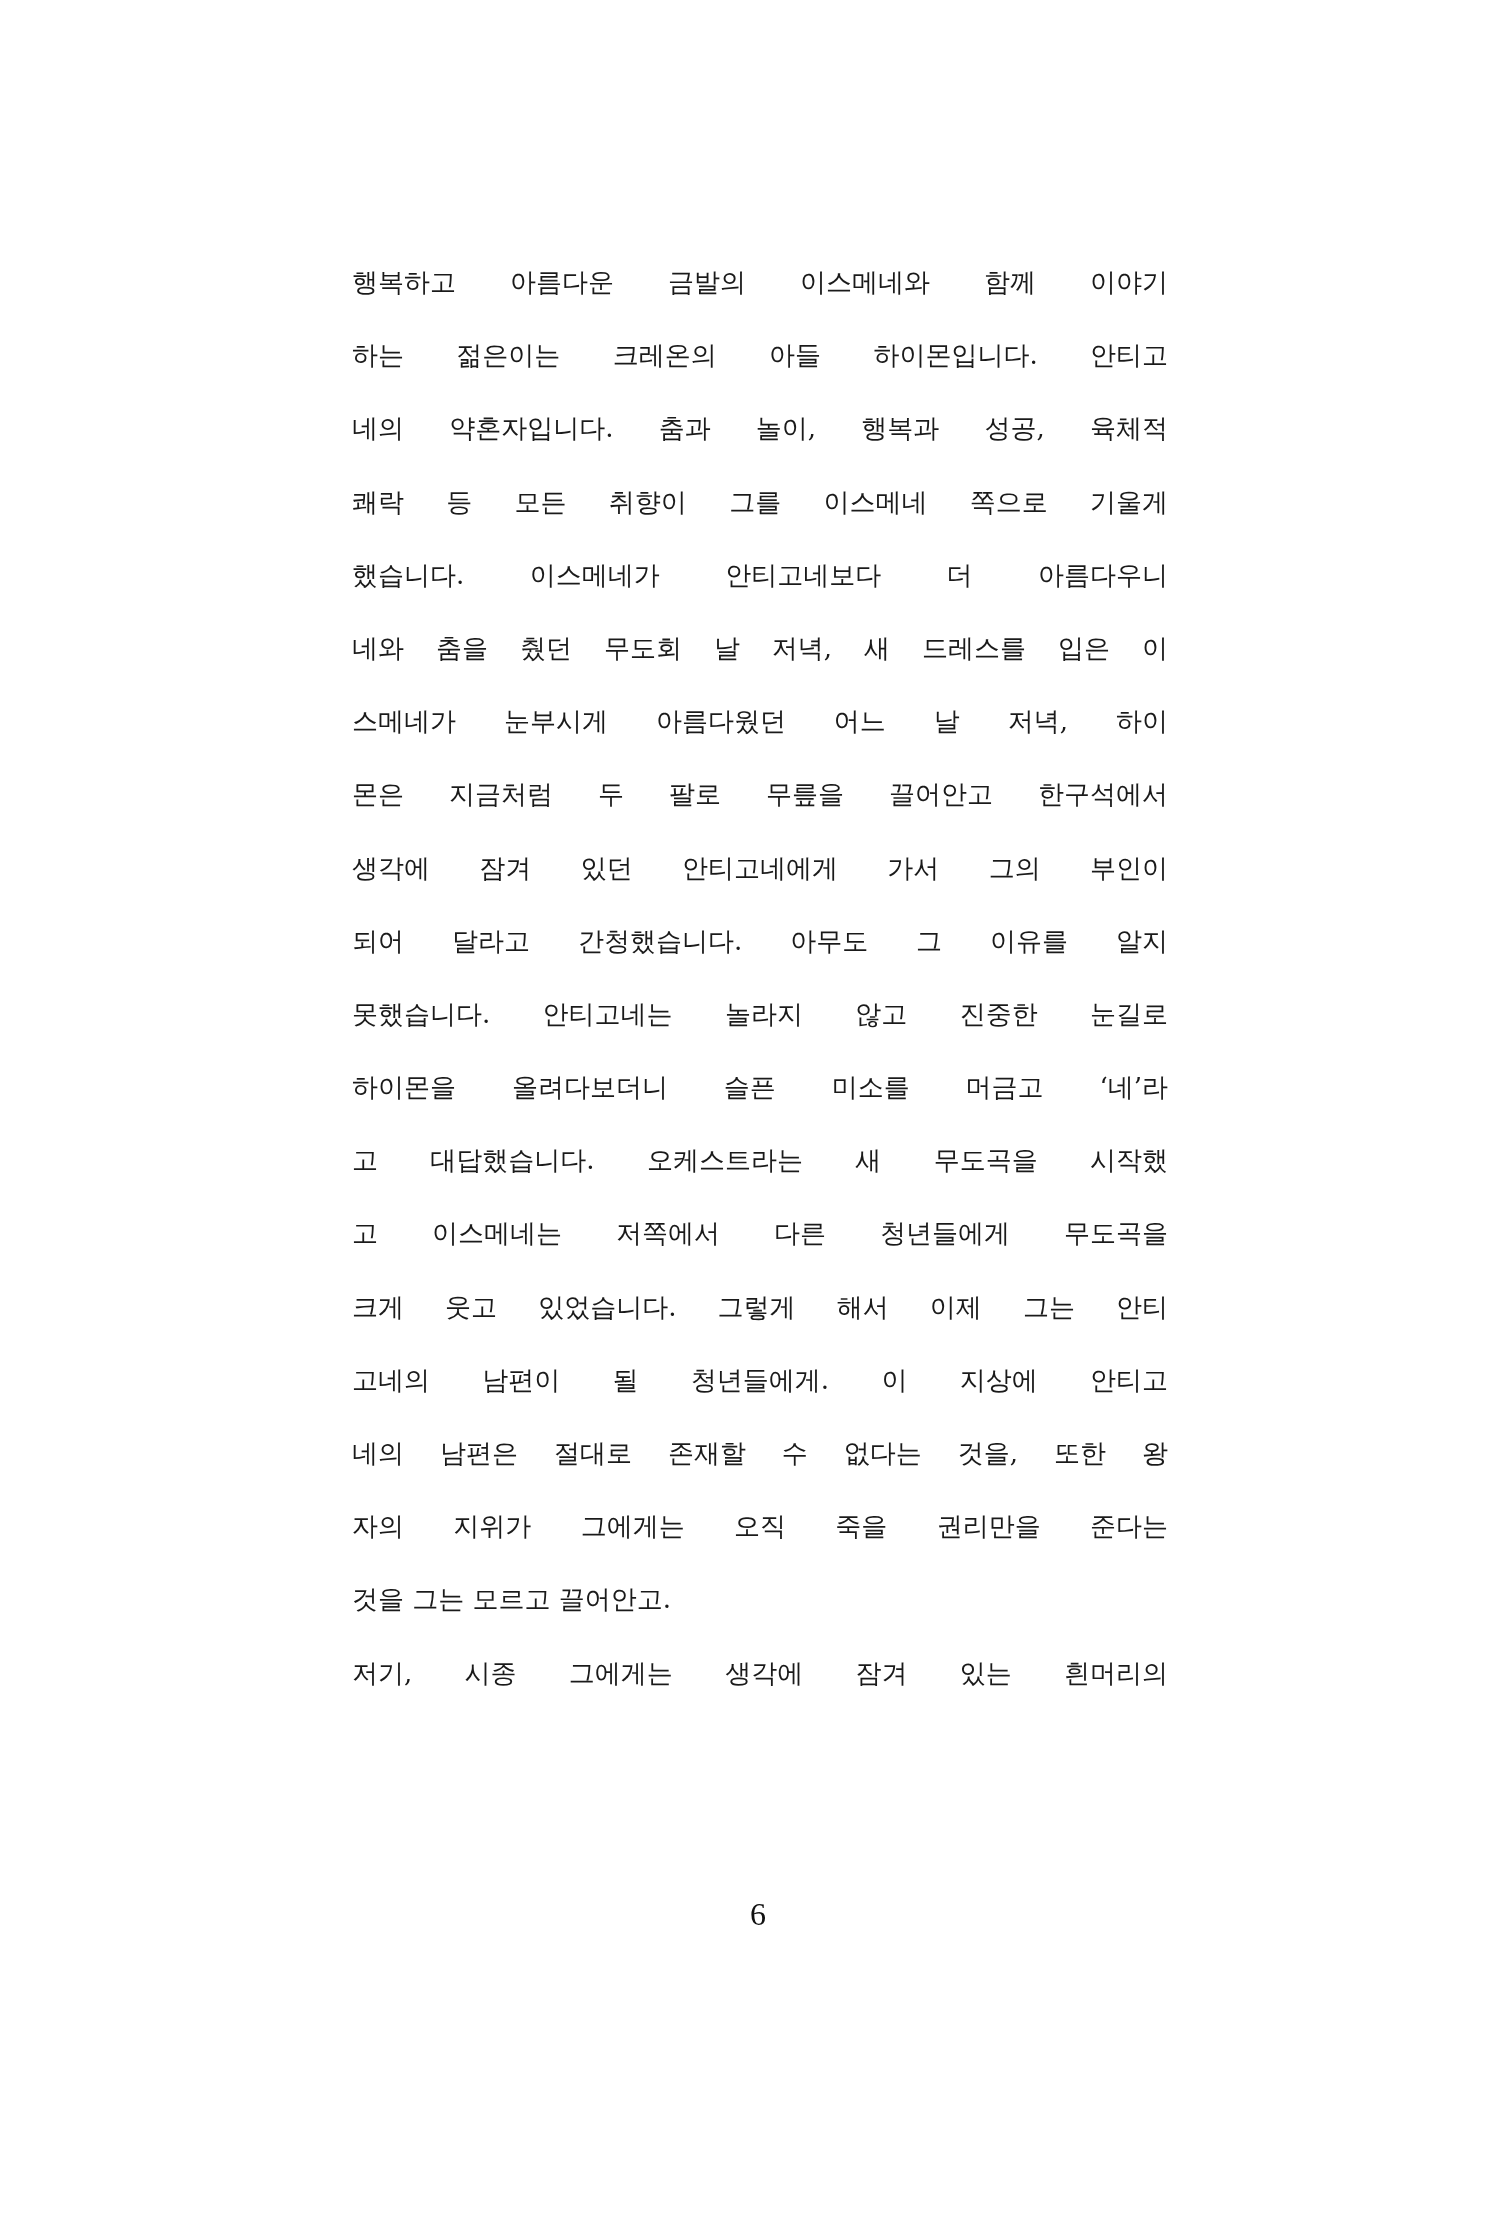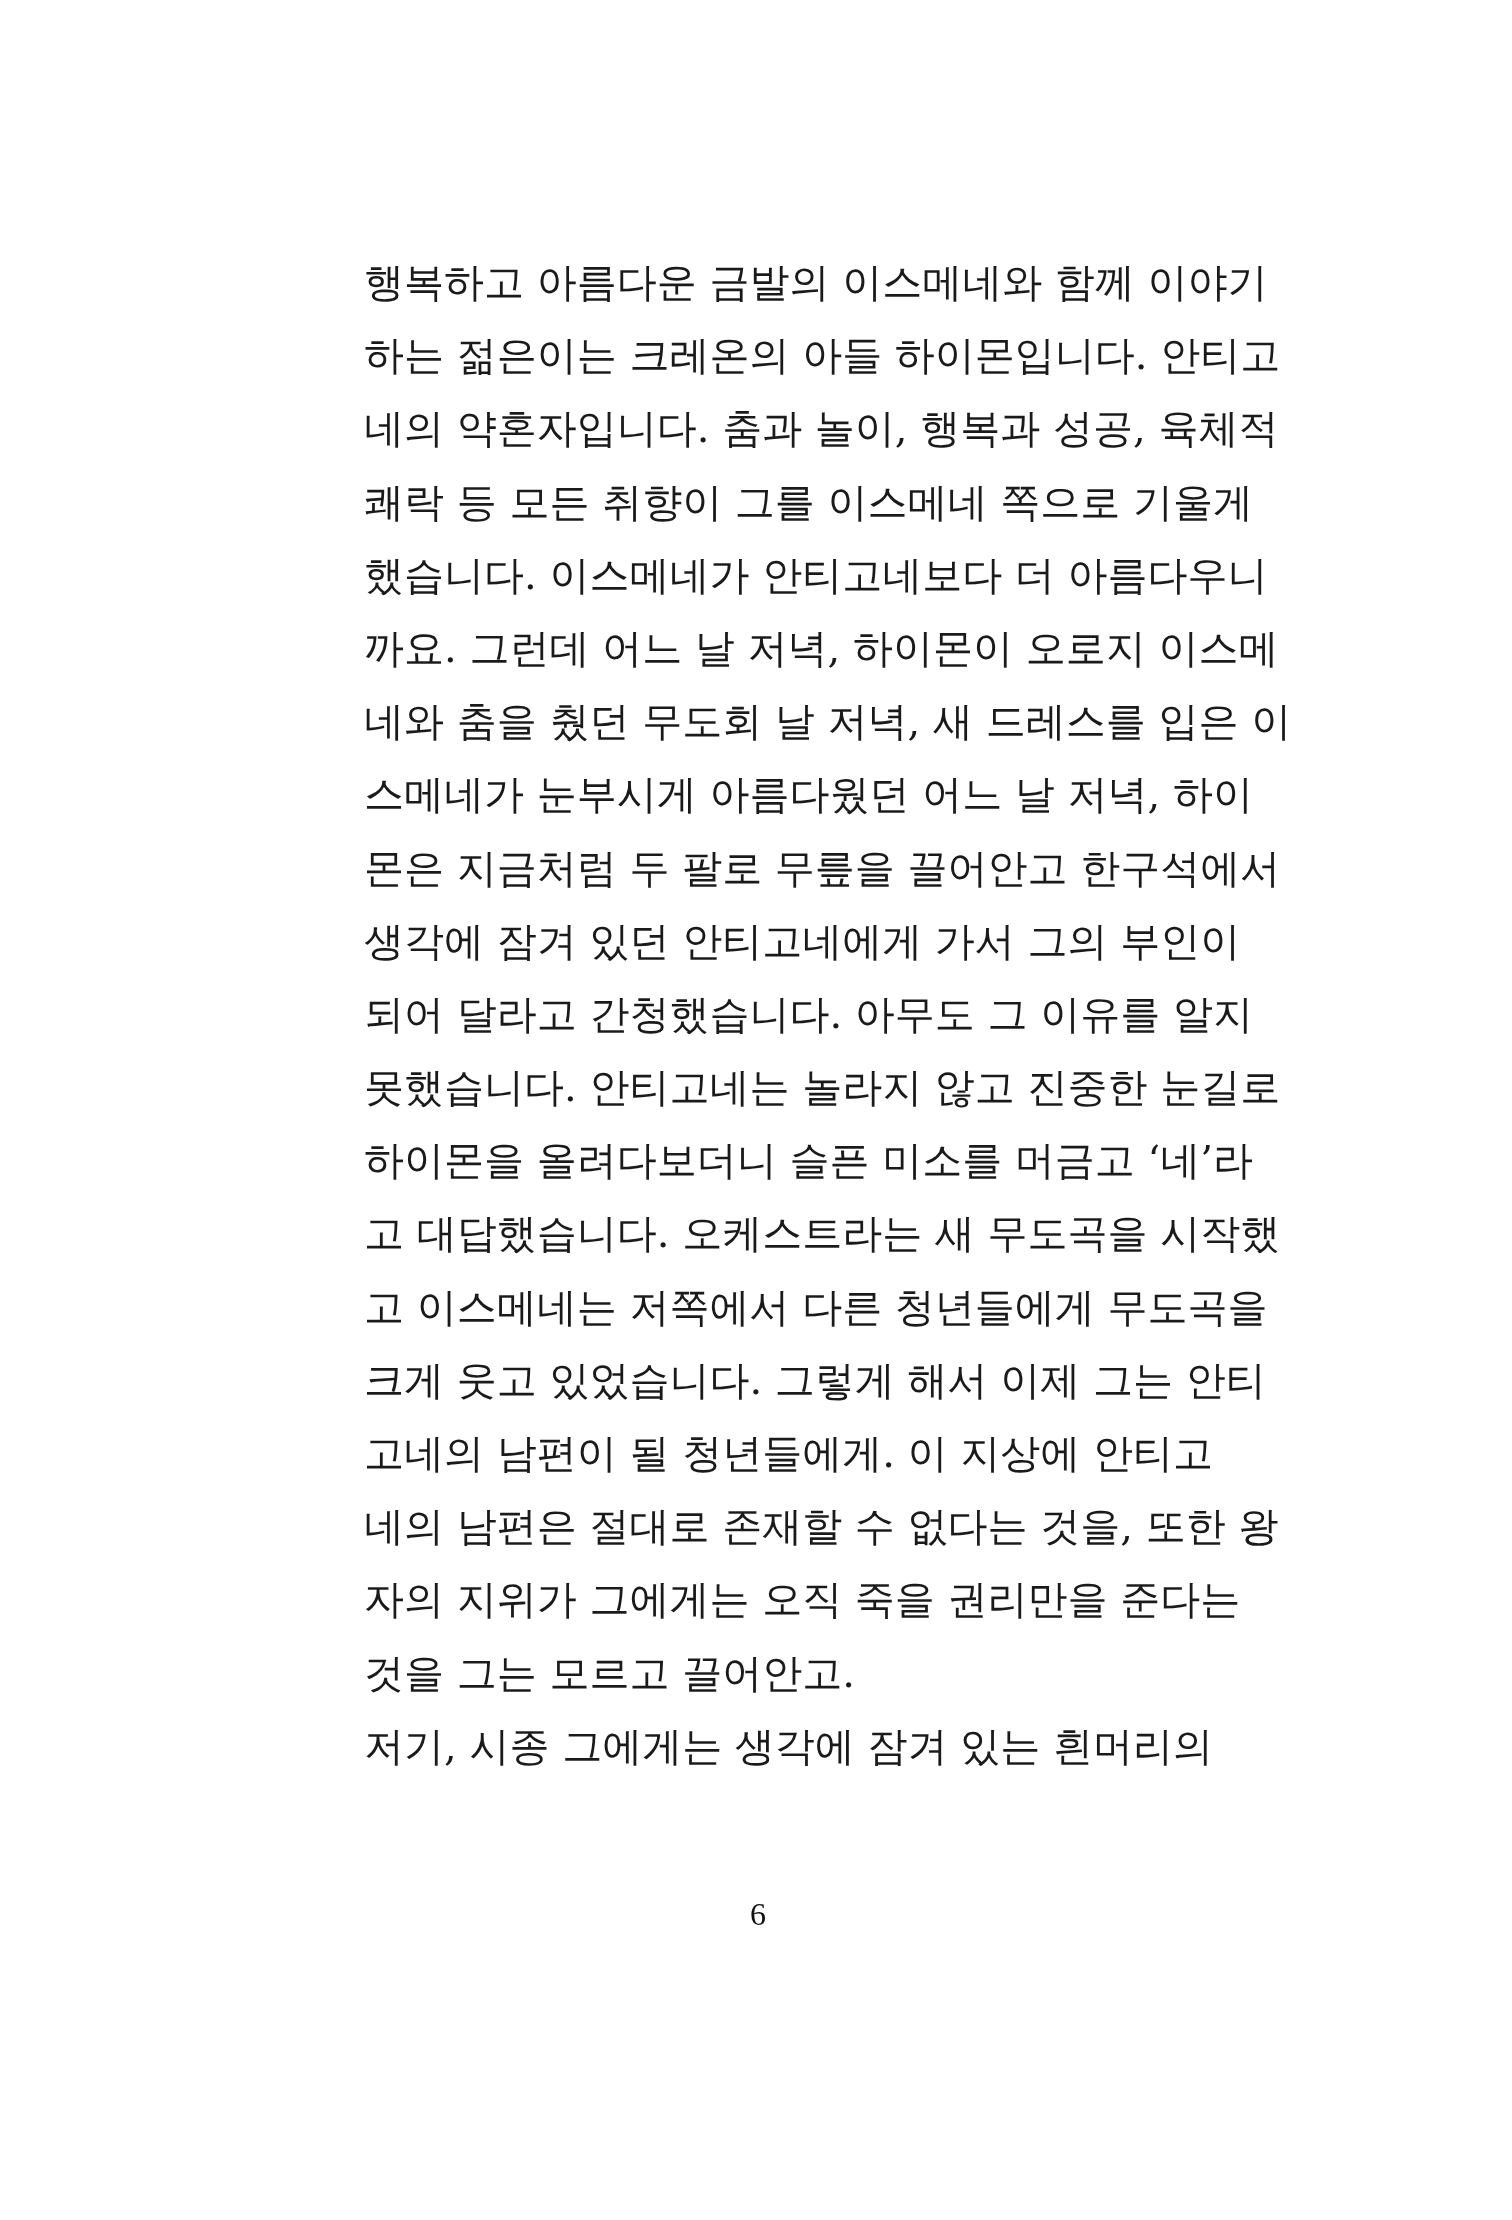--- a/index.html
+++ b/index.html
@@ -24,26 +24,25 @@
     }
     .text-block {
       position: absolute;
       left: 352px;
       top: 246px;
       width: 816px;
     }
     .line {
       height: 73.2px;
       line-height: 73.2px;
-      font-size: 40px;
+      font-size: 26px;
       white-space: nowrap;
       text-align: justify;
       text-align-last: justify;
       letter-spacing: 0px;
-      margin-left: 12px;
     }
     .line.last-of-para {
       text-align-last: left;
     }
     .page-number {
       position: absolute;
       top: 1896px;
       left: 0;
       width: 1512px;
       text-align: center;
@@ -56,21 +55,20 @@
 </head>
 <body>
 
 <div class="page">
   <div class="text-block">
     <div class="line">행복하고 아름다운 금발의 이스메네와 함께 이야기</div>
     <div class="line">하는 젊은이는 크레온의 아들 하이몬입니다. 안티고</div>
     <div class="line">네의 약혼자입니다. 춤과 놀이, 행복과 성공, 육체적</div>
     <div class="line">쾌락 등 모든 취향이 그를 이스메네 쪽으로 기울게</div>
     <div class="line">했습니다. 이스메네가 안티고네보다 더 아름다우니</div>
-    <div class="line">까요. 그런데 어느 날 저녁, 하이몬이 오로지 이스메</div>
     <div class="line">네와 춤을 췄던 무도회 날 저녁, 새 드레스를 입은 이</div>
     <div class="line">스메네가 눈부시게 아름다웠던 어느 날 저녁, 하이</div>
     <div class="line">몬은 지금처럼 두 팔로 무릎을 끌어안고 한구석에서</div>
     <div class="line">생각에 잠겨 있던 안티고네에게 가서 그의 부인이</div>
     <div class="line">되어 달라고 간청했습니다. 아무도 그 이유를 알지</div>
     <div class="line">못했습니다. 안티고네는 놀라지 않고 진중한 눈길로</div>
     <div class="line">하이몬을 올려다보더니 슬픈 미소를 머금고 ‘네’라</div>
     <div class="line">고 대답했습니다. 오케스트라는 새 무도곡을 시작했</div>
     <div class="line">고 이스메네는 저쪽에서 다른 청년들에게 무도곡을</div>
     <div class="line">크게 웃고 있었습니다. 그렇게 해서 이제 그는 안티</div>

